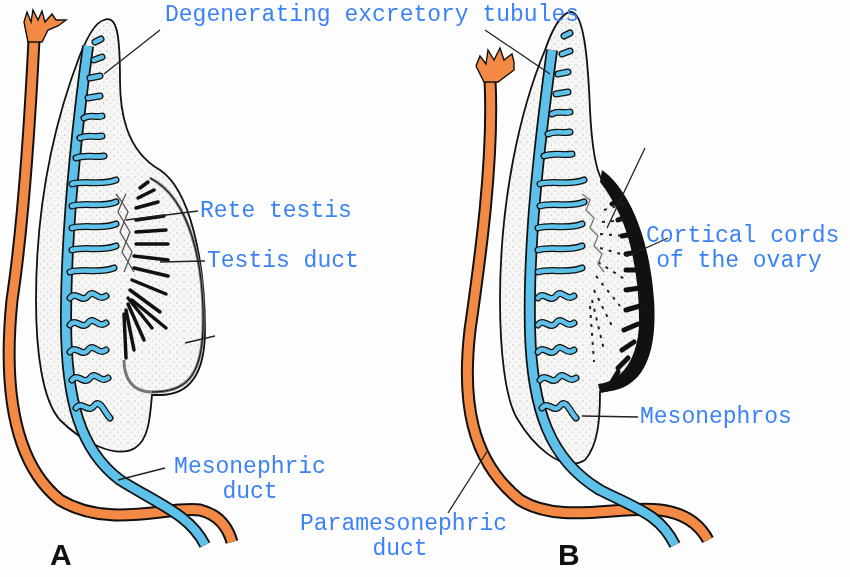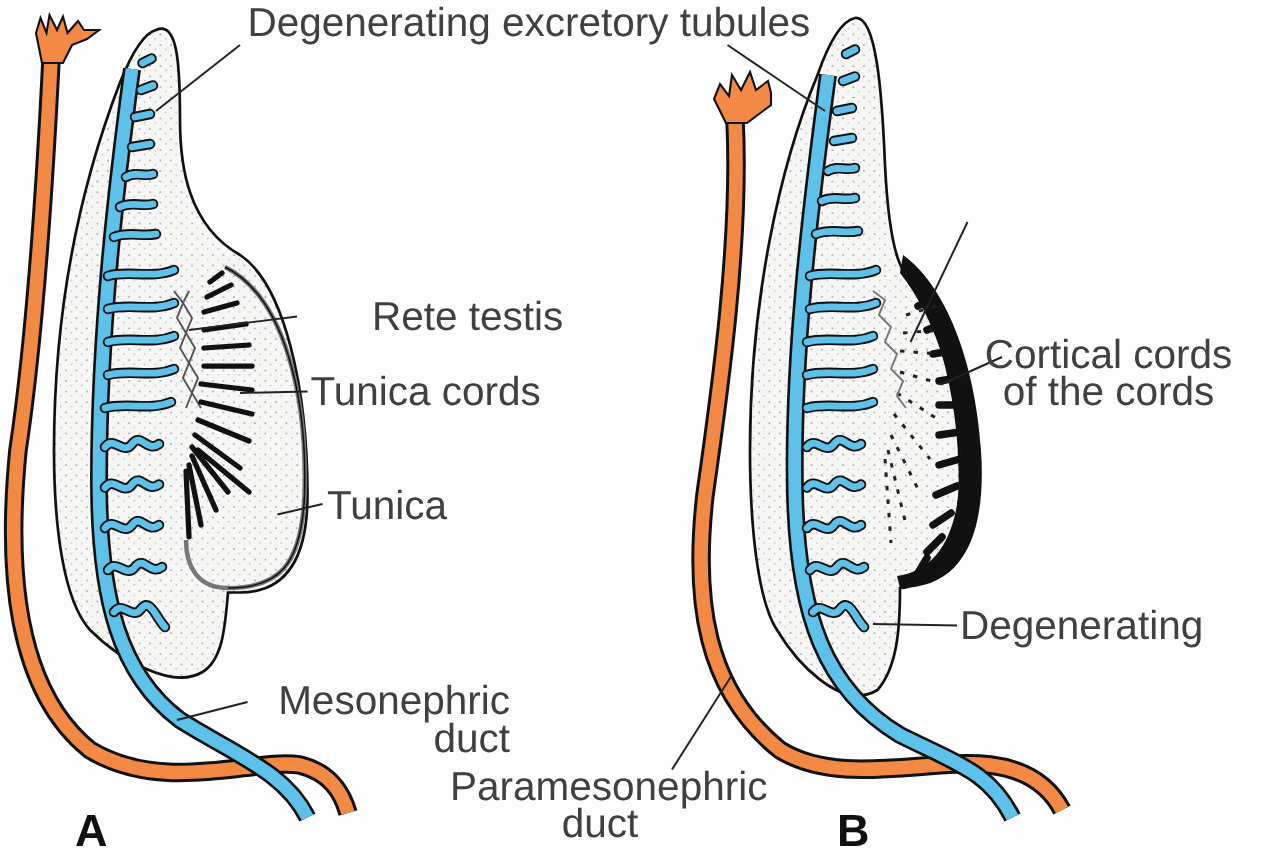--- a/index.html
+++ b/index.html
@@ -1,18 +1,18 @@
 <!DOCTYPE html>
 <html><head>
 <meta charset="utf-8">
 <style>
   html, body { margin: 0; padding: 0; background: #fdfdfd; }
   body { width: 850px; height: 577px; overflow: hidden; position: relative; font-family: "Liberation Sans", "DejaVu Sans", sans-serif; }
   #figure { position: absolute; left: 0; top: 0; width: 850px; height: 577px; }
-  .lbl { position: absolute; color: #404040; font-size: 27px; line-height: 25px; white-space: nowrap; font-family: Liberation Sans, sans-serif; }
+  .lbl { position: absolute; color: #3b82f6; font-size: 23px; line-height: 25px; white-space: nowrap; font-family: Liberation Mono, monospace; }
   .center { text-align: center; }
   .panel-letter { position: absolute; font-weight: bold; font-size: 30px; color: #111; font-family: "Liberation Sans", "DejaVu Sans", sans-serif; }
 </style>
 </head>
 <body>
 
 <svg id="figure" viewBox="0 0 850 577" xmlns="http://www.w3.org/2000/svg">
   <defs>
     <pattern id="dots" width="7" height="7" patternUnits="userSpaceOnUse">
       <rect width="7" height="7" fill="#f6f6f4"></rect>
@@ -210,38 +210,37 @@
   </g>
 </svg>
 
 <div class="panel-letter" style="left:50px; top:538px;">A</div>
 <div class="panel-letter" style="left:558px; top:538px;">B</div>
 
 <div class="lbl center" style="left:165px; top:3px; width:360px;">
   <div>Degenerating excretory tubules</div>
 </div>
 
-<div class="lbl" style="left:200px; top:199px;margin-left:48px;">Rete testis</div>
-<div class="lbl" style="left:207px; top:249px;">Tunica cords</div>
+<div class="lbl" style="left:200px; top:199px;">Rete testis</div>
+<div class="lbl" style="left:207px; top:249px;">Testis duct</div>
 
 <div class="lbl" style="left:198px; top:325px;">
-  <div style="padding-left:20px;">Tunica</div>
-</div>
-
-<div class="lbl center" style="left:160px; top:455px; width:180px;text-align:right;">
+</div>
+
+<div class="lbl center" style="left:160px; top:455px; width:180px;">
   <div>Mesonephric</div>
   <div>duct</div>
 </div>
 
 <div class="lbl center" style="left:300px; top:512px; width:200px;">
   <div>Paramesonephric</div>
   <div>duct</div>
 </div>
 
 <div class="lbl center" style="left:625px; top:89px; width:220px;">
 </div>
 
 <div class="lbl center" style="left:646px; top:224px; width:186px;">
   <div>Cortical cords</div>
-  <div>of the cords</div>
-</div>
-
-<div class="lbl" style="left:640px; top:405px;">Degenerating</div>
+  <div>of the ovary</div>
+</div>
+
+<div class="lbl" style="left:640px; top:405px;">Mesonephros</div>
 
 </body></html>

